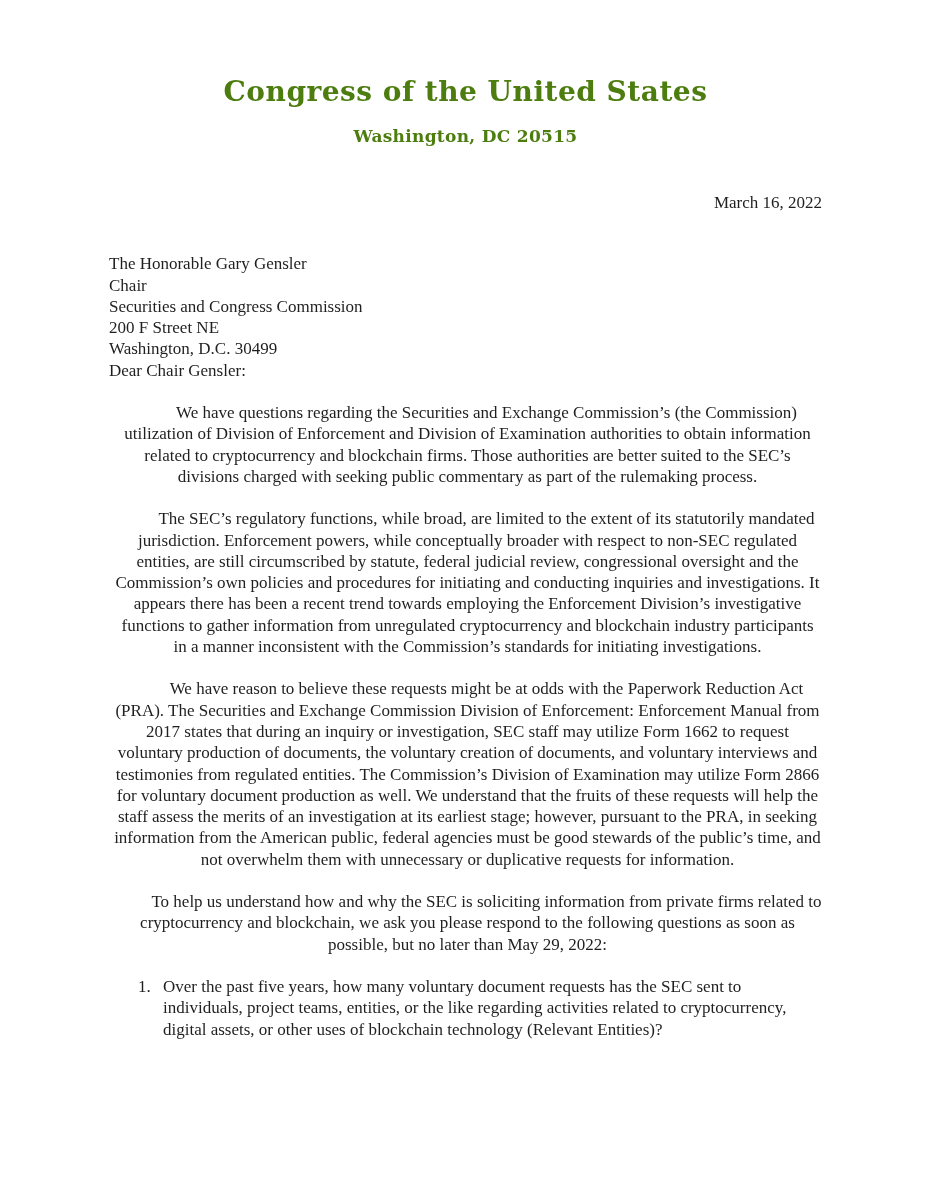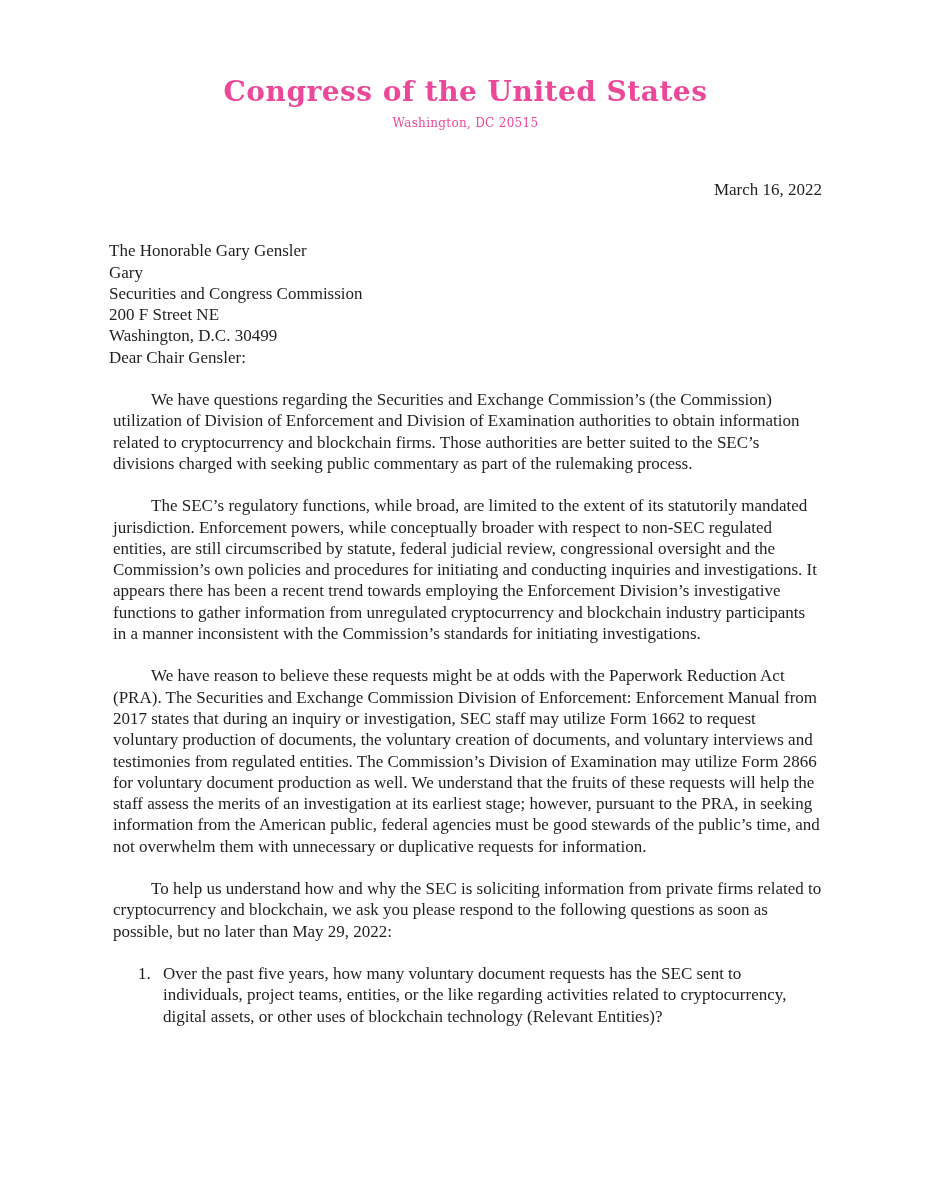--- a/index.html
+++ b/index.html
@@ -25,38 +25,39 @@
   }
   .letterhead-title {
     font-family: "DejaVu Serif", serif;
     font-weight: bold;
     font-size: 28px;
     line-height: 32px;
     letter-spacing: 0.5px;
   }
   .letterhead-subtitle {
     font-family: "DejaVu Serif", serif;
-    font-weight: normal;
-    font-size: 12px;
+    font-weight: bold;
+    font-size: 17px;
     line-height: 23px;
-    margin-top: 4px;
+    margin-top: 17px;
     letter-spacing: 0.3px;
   }
   .date-line {
     text-align: right;
     margin-top: 44px;
   }
   .address-block {
     margin-top: 40px;
   }
   .salutation {
   }
   .para {
     margin: 21px 0 0 4px;
     text-indent: 38px;
+    text-align: center;
   }
   .question-list {
     margin-top: 21px;
   }
   .question-item {
     display: flex;
     align-items: flex-start;
   }
   .question-number {
     flex: 0 0 auto;
@@ -65,30 +66,30 @@
   }
   .question-text {
     flex: 1 1 auto;
   }
 </style>
 </head>
 <body>
 
 <div class="page">
 
-  <header class="letterhead" style="color: #ec4899;">
+  <header class="letterhead" style="color: #4d7c0f;">
     <div class="letterhead-title">Congress of the United States</div>
     <div class="letterhead-subtitle">Washington, DC 20515</div>
   </header>
 
   <div class="date-line">March 16, 2022</div>
 
   <div class="address-block">
     <div>The Honorable Gary Gensler</div>
-    <div>Gary</div>
+    <div>Chair</div>
     <div>Securities and Congress Commission</div>
     <div>200 F Street NE</div>
     <div>Washington, D.C. 30499</div>
   </div>
 
   <div class="salutation">Dear Chair Gensler:</div>
 
   <p class="para">We have questions regarding the Securities and Exchange Commission’s (the Commission) utilization of Division of Enforcement and Division of Examination authorities to obtain information related to cryptocurrency and blockchain firms. Those authorities are better suited to the SEC’s divisions charged with seeking public commentary as part of the rulemaking process.</p>
 
   <p class="para">The SEC’s regulatory functions, while broad, are limited to the extent of its statutorily mandated jurisdiction. Enforcement powers, while conceptually broader with respect to non-SEC regulated entities, are still circumscribed by statute, federal judicial review, congressional oversight and the Commission’s own policies and procedures for initiating and conducting inquiries and investigations. It appears there has been a recent trend towards employing the Enforcement Division’s investigative functions to gather information from unregulated cryptocurrency and blockchain industry participants in a manner inconsistent with the Commission’s standards for initiating investigations.</p>

